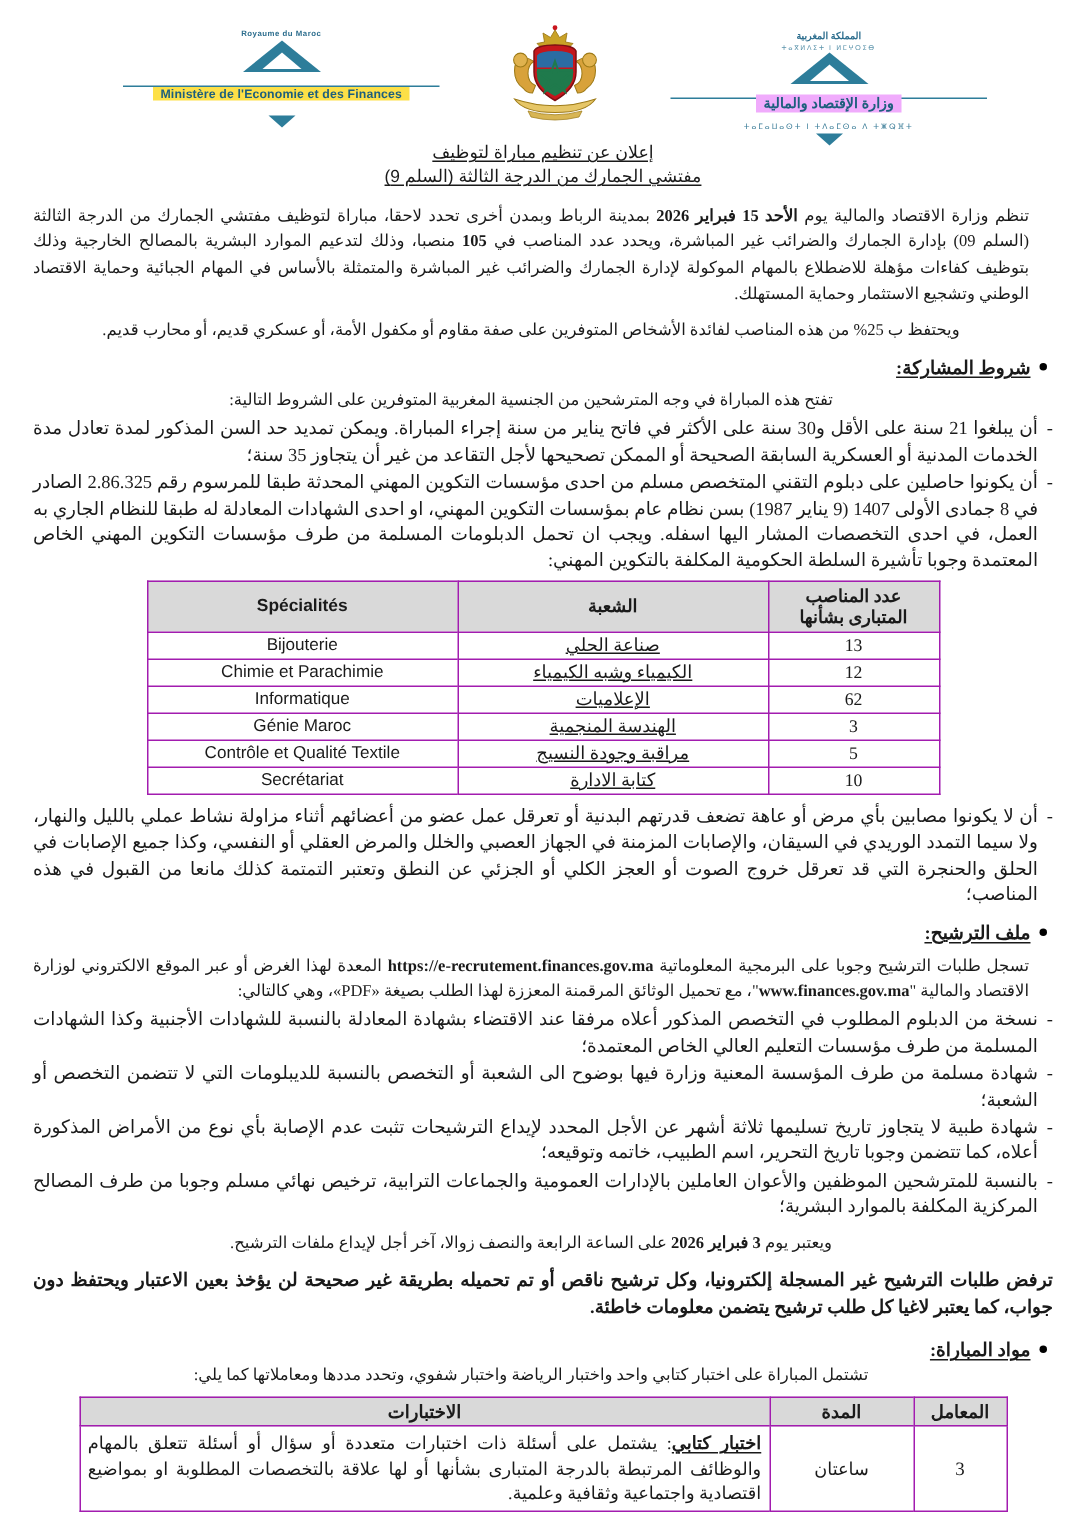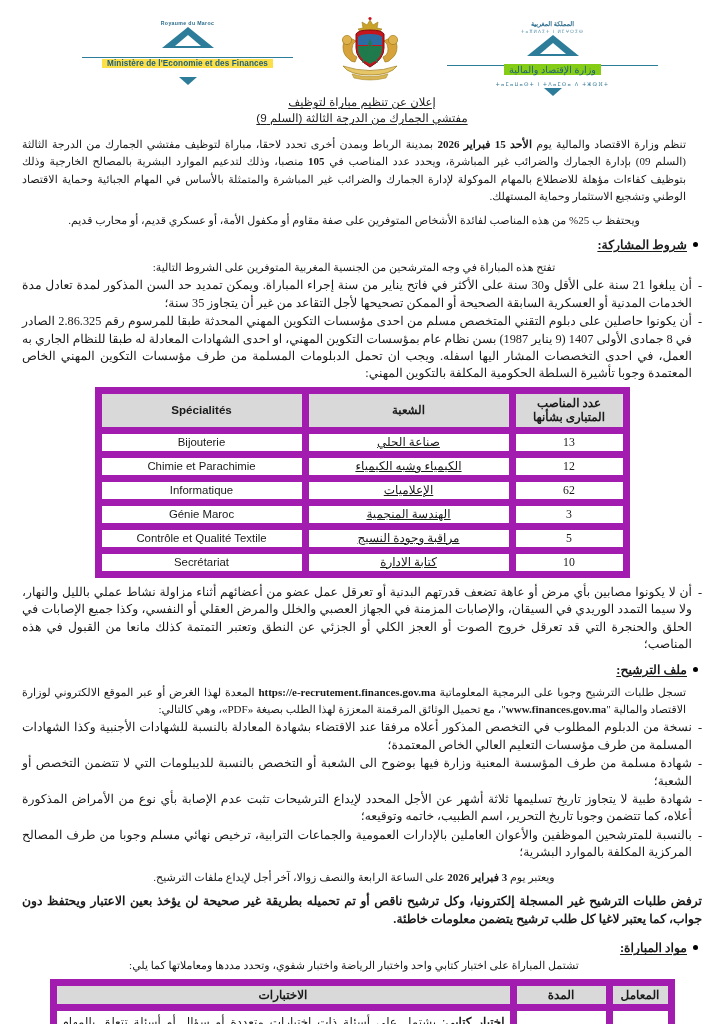--- a/index.html
+++ b/index.html
@@ -97,23 +97,23 @@
     letter-spacing: .1px;
     background: #fde047;
     display: inline-block;
     padding: 0 5px;
     position: relative;
     top: -6px;
   }
   .logo-name-ar {
     font-family: "Liberation Sans", sans-serif;
     font-size: 9.5px;
-    font-weight: normal;
+    font-weight: bold;
     color: #1d5f7d;
-    background: #84cc16;
+    background: #f0abfc;
     display: inline-block;
     padding: 0 5px;
     position: relative;
     top: -7px;
     direction: rtl;
   }
   .logo-tif-low {
     font-family: "Liberation Sans", sans-serif;
     font-size: 5px;
     color: #3d7e99;
@@ -204,21 +204,21 @@
   }
 
   
   .tbl-wrap { display: flex; justify-content: center; margin-top: 4px; }
   table.grid {
     border-collapse: collapse;
     direction: rtl;
     table-layout: fixed;
   }
   table.grid td, table.grid th {
-    border: 7px solid #a21caf;
+    border: 1px solid #a21caf;
     padding: 1px 4px;
     font-size: 11.8px;
     vertical-align: middle;
   }
   table.grid thead th {
     background: #d9d9d9;
     font-weight: bold;
     text-align: center;
     line-height: 14.5px;
     padding: 2px 4px;

